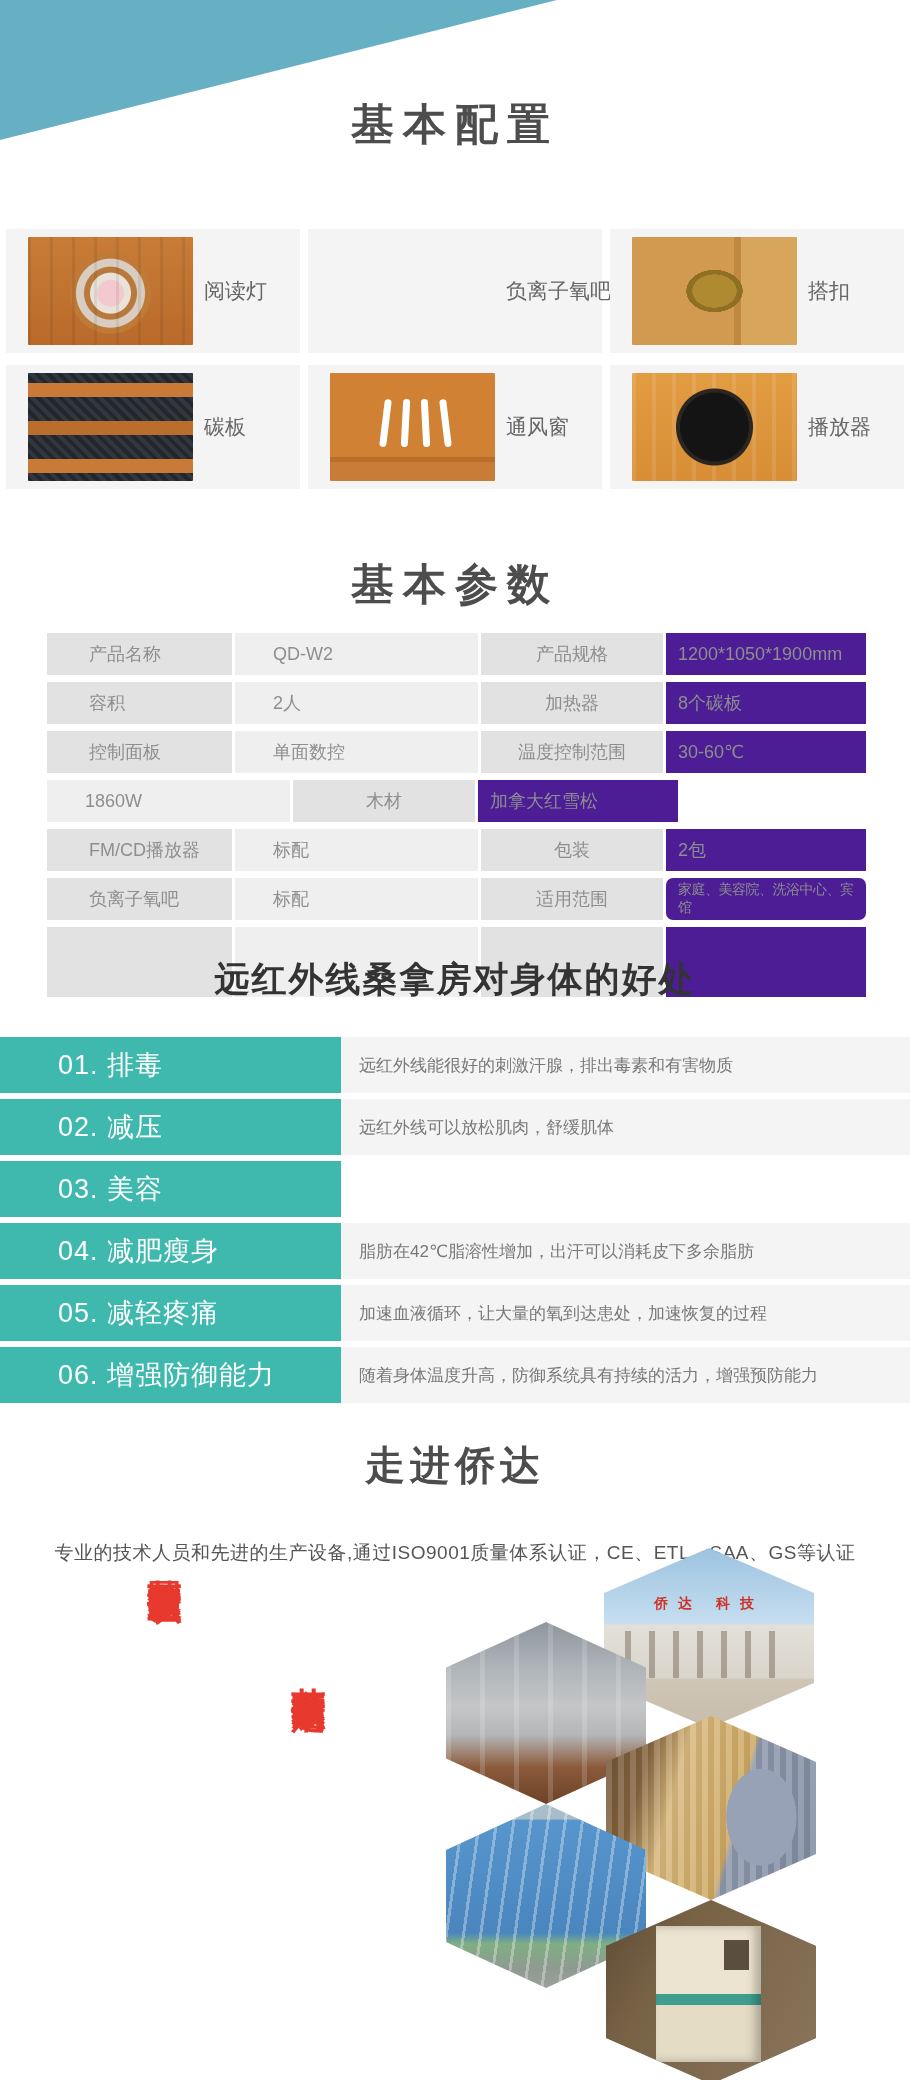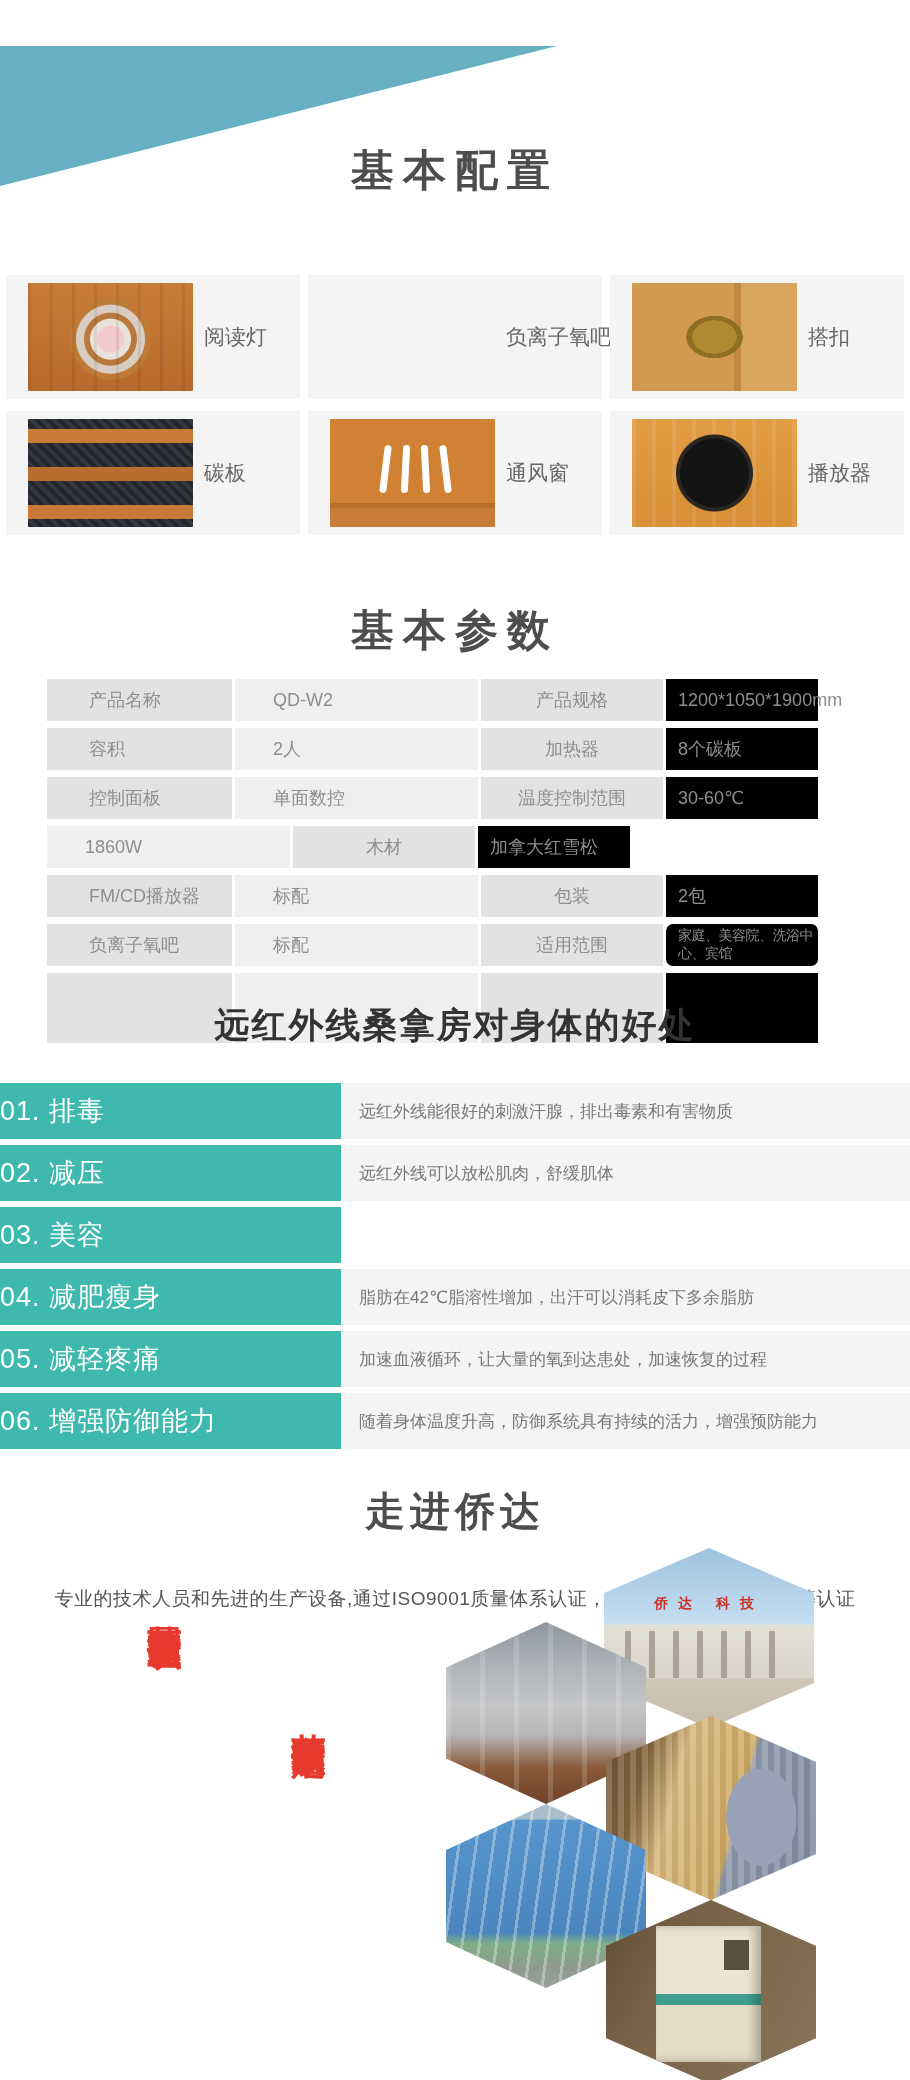--- a/index.html
+++ b/index.html
@@ -1,18 +1,18 @@
 <!DOCTYPE html>
 <html><head>
 <meta charset="utf-8">
 <style>
   html,body{margin:0;padding:0;background:#ffffff;}
   .page{position:relative;width:910px;height:2080px;margin:0 auto;background:#fff;overflow:hidden;
         font-family:"Liberation Sans","DejaVu Sans",sans-serif;}
-  .abs{position:absolute;margin-top:46px;}
+  .abs{position:absolute;}
 
   
   .corner-triangle{left:0;top:0;width:557px;height:140px;background:#67b0c3;
     clip-path:polygon(0 0,100% 0,0 100%);}
 
   
   .h-main{left:0;width:910px;text-align:center;color:#4d4d4d;font-weight:700;}
   .h-config{top:96px;font-size:43px;letter-spacing:9px;}
   .h-params{top:556px;font-size:43px;letter-spacing:9px;}
   .h-benefit{top:956px;font-size:35px;letter-spacing:2px;color:#333;}
@@ -49,28 +49,28 @@
      linear-gradient(180deg,#e29c42,#d78e36);}
 
   
   .ptable{left:35px;top:633px;width:842px;display:flex;flex-direction:column;}
   .prow{display:flex;height:42px;margin-bottom:7px;padding-left:12px;}
   .prow.last{height:70px;}
   .cell{display:flex;align-items:center;font-size:18px;color:#8e8e8e;}
   .cl1{width:185px;background:#e2e2e2;padding-left:42px;box-sizing:border-box;margin-right:3px;}
   .cv1{width:243px;background:#efefef;padding-left:38px;box-sizing:border-box;margin-right:3px;}
   .cl2{width:182px;background:#e2e2e2;justify-content:center;margin-right:3px;}
-  .cv2{width:152px;background:#000000;padding-left:12px;box-sizing:border-box;}
+  .cv2{width:200px;background:#4c1d95;padding-left:12px;box-sizing:border-box;}
   .cv2.small{font-size:14px;letter-spacing:-0.5px;border-radius:7px;}
 
   
   .benefits{left:0;top:1037px;width:910px;display:flex;flex-direction:column;}
   .brow{display:flex;height:56px;margin-bottom:6px;}
   .bbox{flex:none;width:341px;background:#3fb9ae;color:#fff;display:flex;align-items:center;
-        box-sizing:border-box;font-size:27px;letter-spacing:1px;}
+        padding-left:58px;box-sizing:border-box;font-size:27px;letter-spacing:1px;}
   .bdesc{flex:1;background:#f4f4f4;display:flex;align-items:center;padding-left:18px;
          font-size:17px;color:#787878;}
 
   
   .vred{writing-mode:vertical-rl;text-orientation:upright;color:#e8392e;font-weight:700;
         font-size:34px;line-height:1;letter-spacing:1px;}
   .vred-left{left:148px;top:1552px;height:430px;}
   .vred-right{left:292px;top:1660px;height:430px;}
 
   

